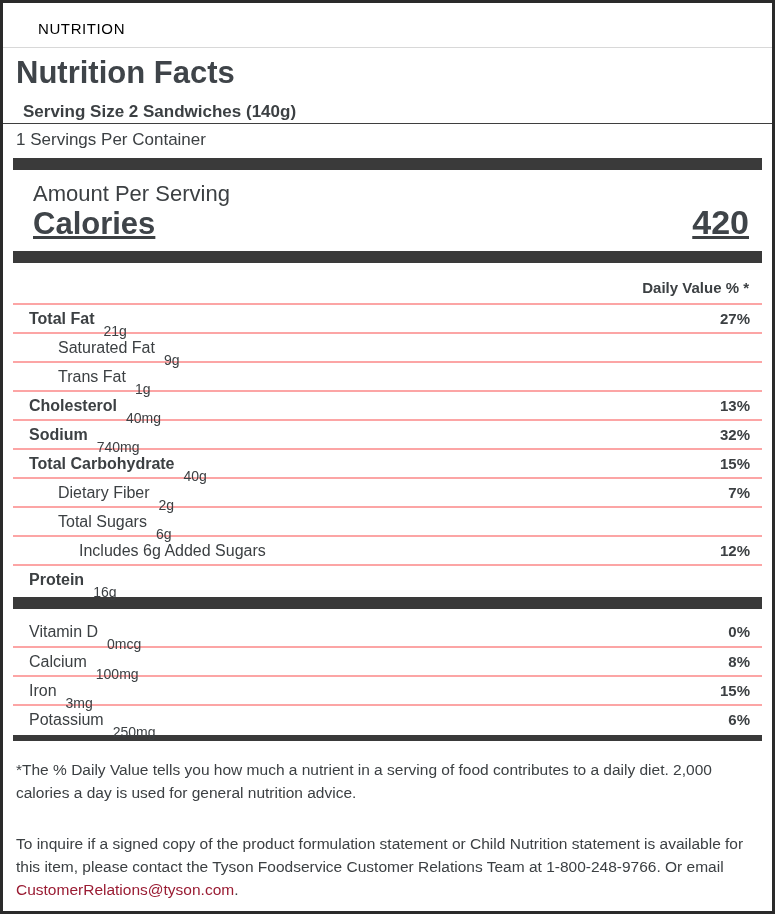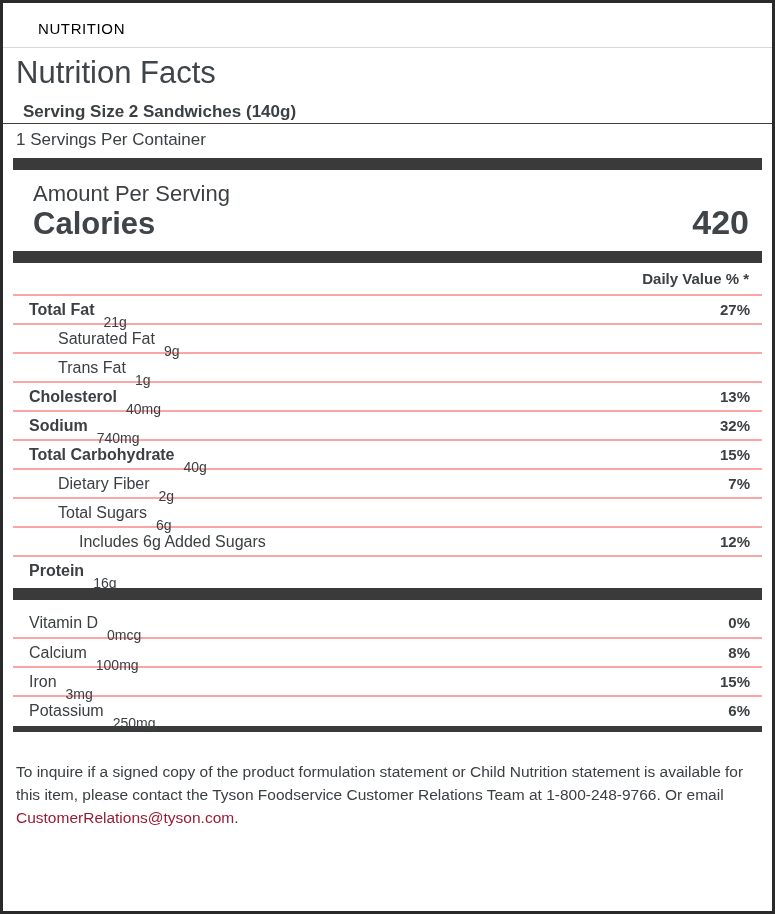--- a/index.html
+++ b/index.html
@@ -26,21 +26,21 @@
     color: #000000;
     letter-spacing: 0.6px;
   }
   .rule-light { border: none; border-top: 1px solid #d8d8d8; margin: 0; }
   .rule-dark  { border: none; border-top: 1px solid #3f3f3f; margin: 0; }
 
   .page-title {
     margin: 8px 0 0 13px;
     font-size: 31px;
     line-height: 34px;
-    font-weight: normal;
+    font-weight: bold;
     color: #3f4449;
   }
   .serving-size {
     margin: 13px 0 2px 20px;
     font-size: 17px;
     line-height: 18px;
     font-weight: bold;
   }
   .servings-per {
     margin: 6px 0 0 13px;
@@ -60,36 +60,37 @@
     margin: 15px 0 0 30px;
     font-size: 22px;
     line-height: 17px;
     font-weight: normal;
   }
   .calories-row {
     display: flex;
     justify-content: space-between;
     align-items: baseline;
     margin: 2px 23px 0 30px;
+    text-decoration: underline;
   }
   .calories-label {
     font-size: 31px;
     line-height: 36px;
     font-weight: bold;
     color: #3f4449;
   }
   .calories-value {
     font-size: 34px;
     line-height: 36px;
     font-weight: bold;
     color: #3f4449;
   }
 
   .dv-header {
-    margin: 8px 23px 0 0;
+    margin: 17px 23px 0 0;
     padding-bottom: 7px;
     text-align: right;
     font-size: 15px;
     line-height: 16px;
     font-weight: bold;
   }
 
   .ntable { margin: 0 10px; }
   .nrow {
     display: flex;
@@ -226,16 +227,17 @@
     </div>
     <div class="nrow">
       <span class="name">Potassium</span>
       <span class="amt">250mg</span>
       <span class="dv">6%</span>
     </div>
   </div>
 
   <div class="bar medium" id="bar-4"></div>
 
+  <p class="footnote">*The % Daily Value tells you how much a nutrient in a serving of food contributes to a daily diet. 2,000 calories a day is used for general nutrition advice.</p>
 
   <p class="footnote contact"><span>To inquire if a signed copy of the product formulation statement or Child Nutrition statement is available for this item, please contact the Tyson Foodservice Customer Relations Team at 1-800-248-9766. Or email </span><a class="inline-link">CustomerRelations@tyson.com</a><span>.</span></p>
 
 </div>
 
 </body></html>

